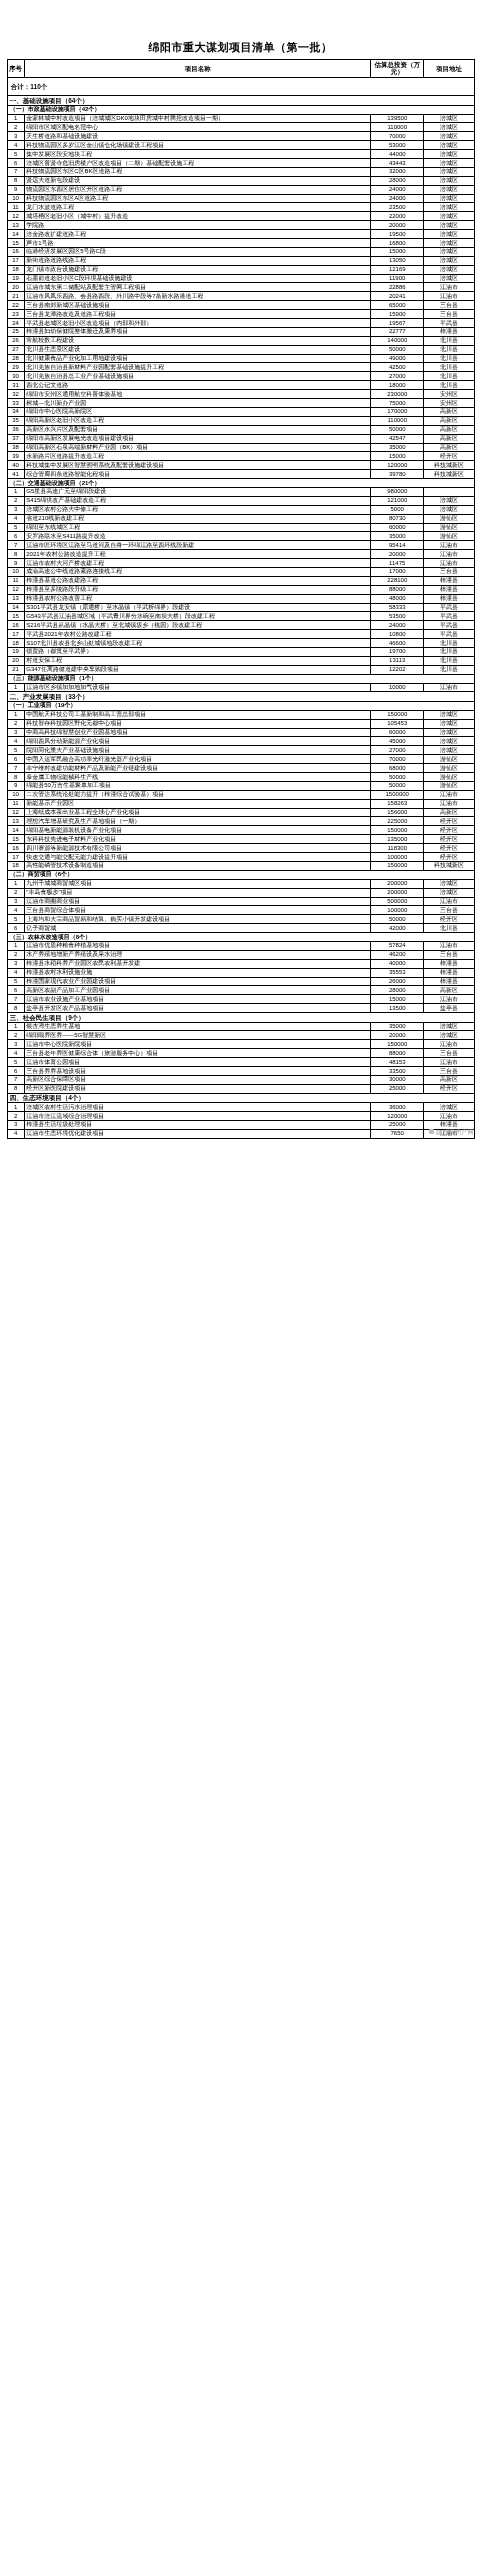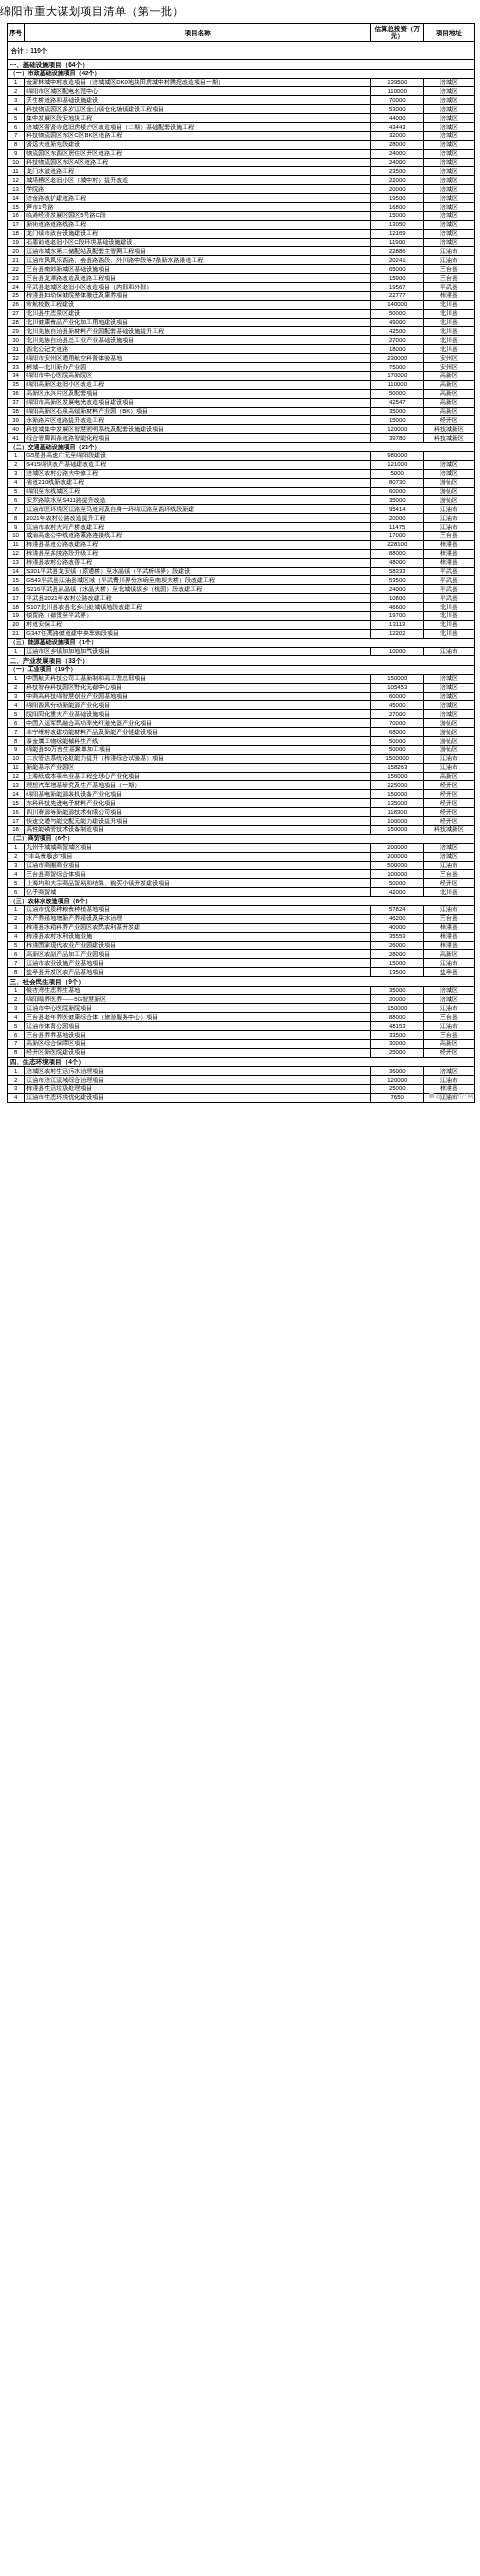--- a/index.html
+++ b/index.html
@@ -1,18 +1,18 @@
 <!DOCTYPE html>
 <html style="font-size:8.7px"><head>
 <meta charset="utf-8">
 <style>
   html,body{margin:0;padding:0;background:#fff;}
   body{font-family:"Liberation Sans","DejaVu Sans",sans-serif;color:#000;}
   .page{width:481px;margin:0 auto;background:#fff;position:relative;}
-  .doc-title{font-size:11px;font-weight:normal;letter-spacing:0.5px;padding:4.3px 0 3.3px 0;}
+  .doc-title{text-align:center;font-size:11px;font-weight:bold;letter-spacing:0.5px;padding:4.3px 0 3.3px 0;margin-top:36px;}
   table{border-collapse:collapse;width:468px;margin:0 auto;table-layout:fixed;}
   td,th{border:0.5px solid #000;font-size:6px;line-height:1.15;padding:0.5px 1.1px;vertical-align:middle;}
   .c-no{width:14px;text-align:center;}
   .c-name{text-align:left;padding-left:1.6px;}
   .c-inv{width:50px;text-align:center;}
   .c-loc{width:47px;text-align:center;}
   thead td{text-align:center;font-weight:bold;font-size:6.5px;height:16.3px;}
   tr.section td{font-weight:bold;text-align:left;font-size:6.5px;padding-left:2.2px;}
   tr.subsection td{font-weight:bold;text-align:left;font-size:6px;padding-left:2.2px;}
   tr.total td{text-align:left;font-weight:bold;font-size:6.5px;padding-left:3.3px;}

